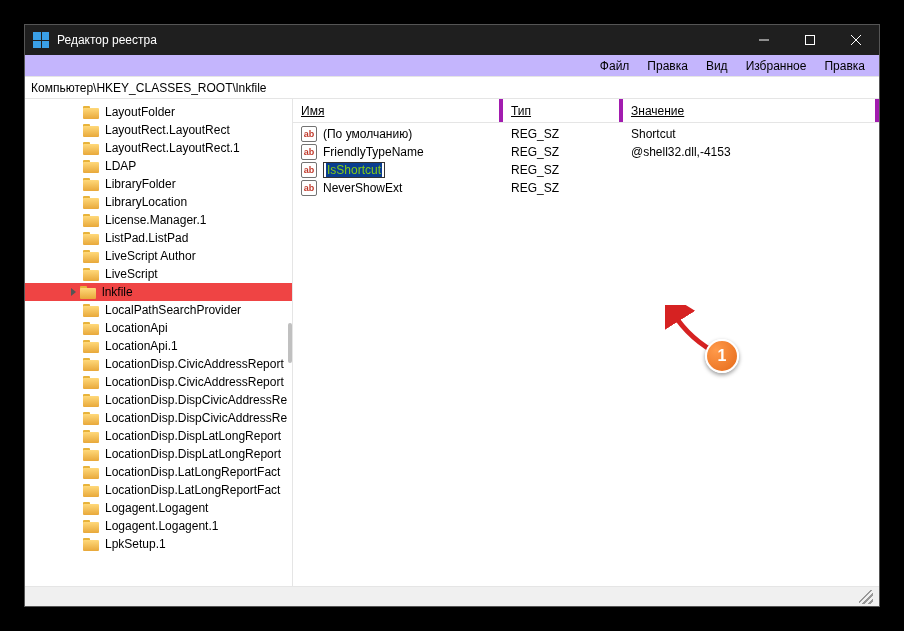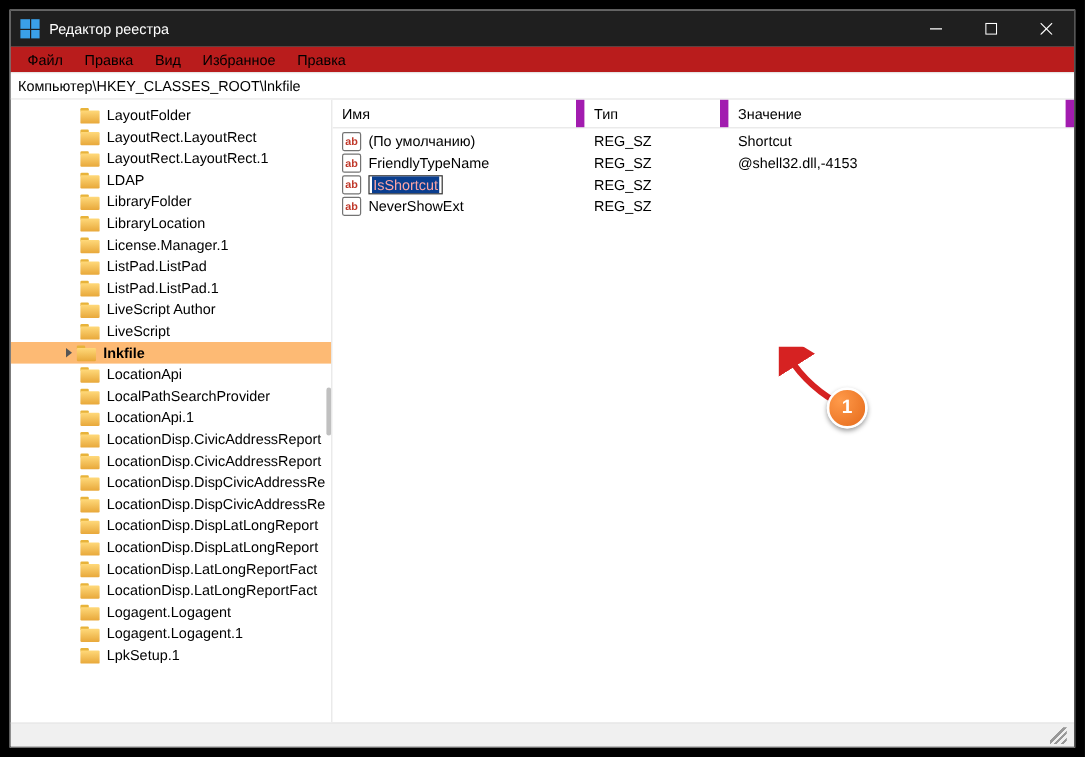--- a/index.html
+++ b/index.html
@@ -1,58 +1,58 @@
 <!DOCTYPE html>
 <html><head>
 <meta charset="utf-8">
 <style>
   * { box-sizing: border-box; margin: 0; padding: 0; font-family: "Segoe UI", Tahoma, sans-serif; font-size: 12px; }
   body { background: #000; }
-  .frame { width: 904px; height: 631px; background: #000; padding: 8px; position: relative; }
+  .frame { width: 904px; height: 631px; background: #000; padding: 24px; position: relative; }
   .window { width: 100%; height: 100%; background: #fff; display: flex; flex-direction: column; border: 1px solid #555; }
   .titlebar { height: 30px; background: #1f1f1f; color: #fff; display: flex; align-items: center; padding-left: 8px; }
   .titlebar .app-icon { width: 16px; height: 16px; margin-right: 8px; display: grid; grid-template-columns: 1fr 1fr; grid-template-rows: 1fr 1fr; gap: 1px; }
   .titlebar .app-icon span { background: #3aa0e8; }
   .titlebar .title { flex: 1; }
   .win-controls { display: flex; height: 100%; }
   .win-btn { width: 46px; display: flex; align-items: center; justify-content: center; color: #fff; }
   .win-btn svg { stroke: #fff; }
-  .menubar { height: 22px; display: flex; align-items: center; padding: 0 6px; border-bottom: 1px solid #e5e5e5; background: #b91c1c; gap: 2px; }
+  .menubar { height: 22px; display: flex; align-items: center; padding: 0 6px; border-bottom: 1px solid #e5e5e5; background: #c4b5fd; gap: 2px; justify-content: flex-end; }
   .menu-item { padding: 2px 8px; }
   .addressbar { height: 22px; display: flex; align-items: center; padding: 0 6px; border-bottom: 1px solid #e5e5e5; background: #fff; }
   .content { flex: 1; display: flex; overflow: hidden; }
   .tree-pane { width: 268px; border-right: 1px solid #e5e5e5; overflow: hidden; position: relative; padding: 4px 0; background: #fff; }
   .tree-pane::after { content:""; position:absolute; right:0; top:50%; width:4px; height:40px; background:#c0c0c0; border-radius:2px; transform:translateY(-50%); }
   .tree-item { display: flex; align-items: center; height: 18px; padding-left: 58px; white-space: nowrap; overflow: hidden; position: relative; }
-  .tree-item.selected { background: #fdba74; padding-left:46px;font-weight:bold; }
+  .tree-item.selected { background: #ef4444; padding-left:46px; }
   .tree-item.selected::before { content:""; width:0; height:0; border-top:4px solid transparent; border-bottom:4px solid transparent; border-left:5px solid #555; margin-right:4px; }
   .folder-icon { width: 16px; height: 13px; margin-right: 6px; position: relative; flex-shrink: 0; }
   .folder-icon::before { content:""; position:absolute; top:0; left:0; width:7px; height:3px; background:#e8b33a; border-radius:1px 1px 0 0;}
   .folder-icon::after { content:""; position:absolute; top:2px; left:0; width:16px; height:11px; background:linear-gradient(#ffd97a,#e8a83a); border-radius:1px;}
   .statusbar { height: 20px; border-top: 1px solid #e5e5e5; background: #f0f0f0; display:flex; align-items:center; padding:0 6px;}
   .statusbar .grip { margin-left:auto; width:14px; height:14px; background:
     linear-gradient(135deg, transparent 40%, #999 40%, #999 50%, transparent 50%, transparent 60%, #999 60%, #999 70%, transparent 70%, transparent 80%, #999 80%, #999 90%, transparent 90%);
   }
   .list-pane { flex: 1; display: flex; flex-direction: column; overflow: hidden; }
   .list-header { display: flex; height: 24px; align-items: center; border-bottom: 1px solid #e5e5e5; }
-  .list-header .col { padding: 0 8px; border-right: 7px solid #a21caf; height: 100%; display: flex; align-items: center; }
+  .list-header .col { padding: 0 8px; border-right: 4px solid #a21caf; height: 100%; display: flex; align-items: center; text-decoration: underline; }
   .col-name { width: 210px; }
   .col-type { width: 120px; }
   .col-value { flex: 1; }
   .list-body { flex: 1; padding-top: 2px; position:relative; }
   .row { display: flex; align-items: center; height: 18px; }
   .row .c { padding: 0 8px; display: flex; align-items: center; }
   .row .c.name { width: 210px; }
   .row .c.type { width: 120px; }
   .row .c.value { flex: 1; }
   .val-icon { width: 16px; height: 16px; margin-right: 6px; flex-shrink: 0; border:1px solid #737373; background:#fff; border-radius:2px; display:flex; align-items:center; justify-content:center; font-size:9px; font-weight:bold; }
   .val-icon.str { color:#c0392b; }
   .val-icon.bin { color:#2471a3; font-size:8px; }
   .edit-box { border:1px solid #333; padding:0 2px; }
-  .edit-box .sel { background:#0a3e8f; color:#fca5a5; padding:0 1px; }
+  .edit-box .sel { background:#0a3e8f; color:#84cc16; padding:0 1px; }
   .arrow { position:absolute; left:372px; top:182px; pointer-events:none; }
   .arrow svg { display:block; }
   .badge { position:absolute; left:412px; top:216px; width:34px; height:34px; border-radius:50%; background:radial-gradient(circle at 30% 30%, #ff9a4a, #e56a1a); border:2px solid #fff; box-shadow:0 2px 4px rgba(0,0,0,.4); display:flex; align-items:center; justify-content:center; color:#fff; font-weight:bold; font-size:16px; pointer-events:none; }
 </style>
 </head>
 <body>
 <div class="frame">
 <div class="window">
 
   <div class="titlebar">
@@ -124,41 +124,37 @@
           <div class="tree-item">
             <span class="folder-icon"></span>
             <span>License.Manager.1</span>
           </div>
           <div class="tree-item">
             <span class="folder-icon"></span>
             <span>ListPad.ListPad</span>
           </div>
           <div class="tree-item">
             <span class="folder-icon"></span>
-            <span>ListPad.ListPad.1</span>
-          </div>
-          <div class="tree-item">
-            <span class="folder-icon"></span>
             <span>LiveScript Author</span>
           </div>
           <div class="tree-item">
             <span class="folder-icon"></span>
             <span>LiveScript</span>
           </div>
           <div class="tree-item selected">
             <span class="folder-icon"></span>
             <span>lnkfile</span>
           </div>
           <div class="tree-item">
             <span class="folder-icon"></span>
+            <span>LocalPathSearchProvider</span>
+          </div>
+          <div class="tree-item">
+            <span class="folder-icon"></span>
             <span>LocationApi</span>
-          </div>
-          <div class="tree-item">
-            <span class="folder-icon"></span>
-            <span>LocalPathSearchProvider</span>
           </div>
           <div class="tree-item">
             <span class="folder-icon"></span>
             <span>LocationApi.1</span>
           </div>
           <div class="tree-item">
             <span class="folder-icon"></span>
             <span>LocationDisp.CivicAddressReport</span>
           </div>
           <div class="tree-item">

